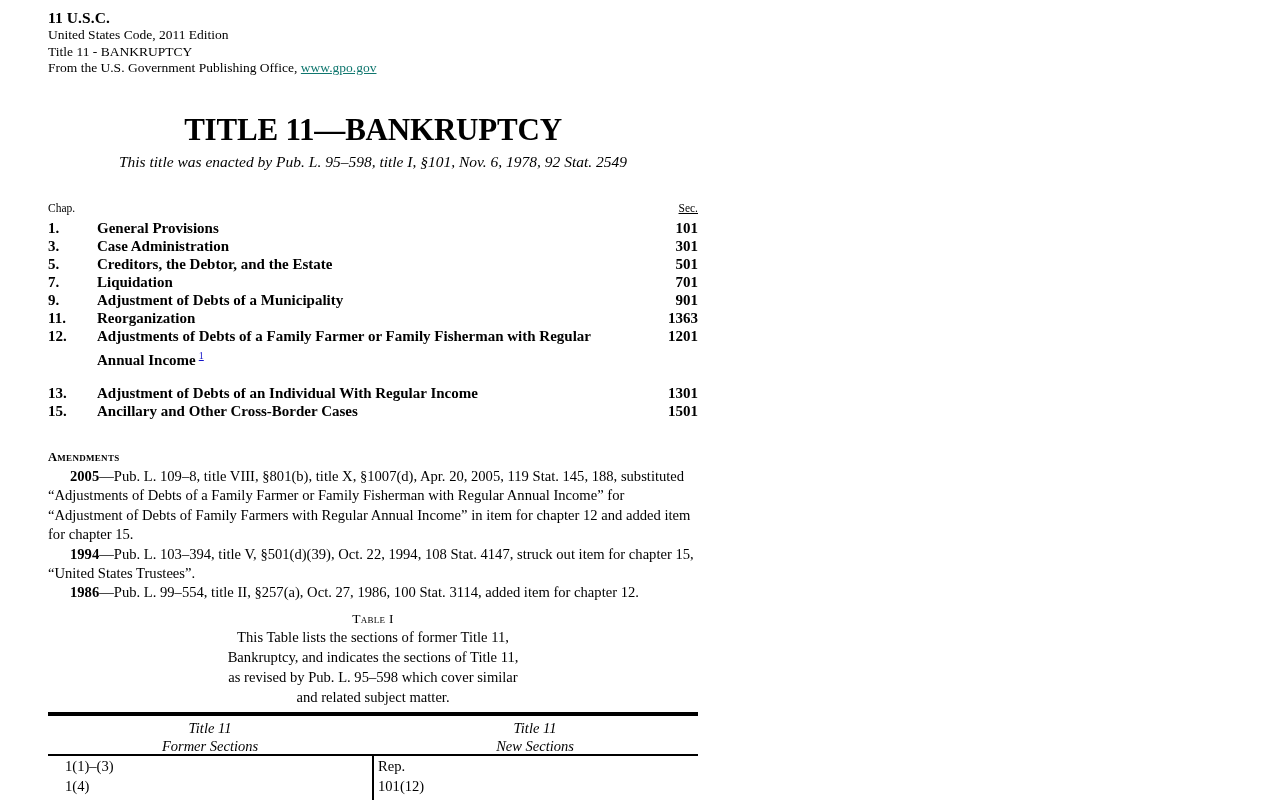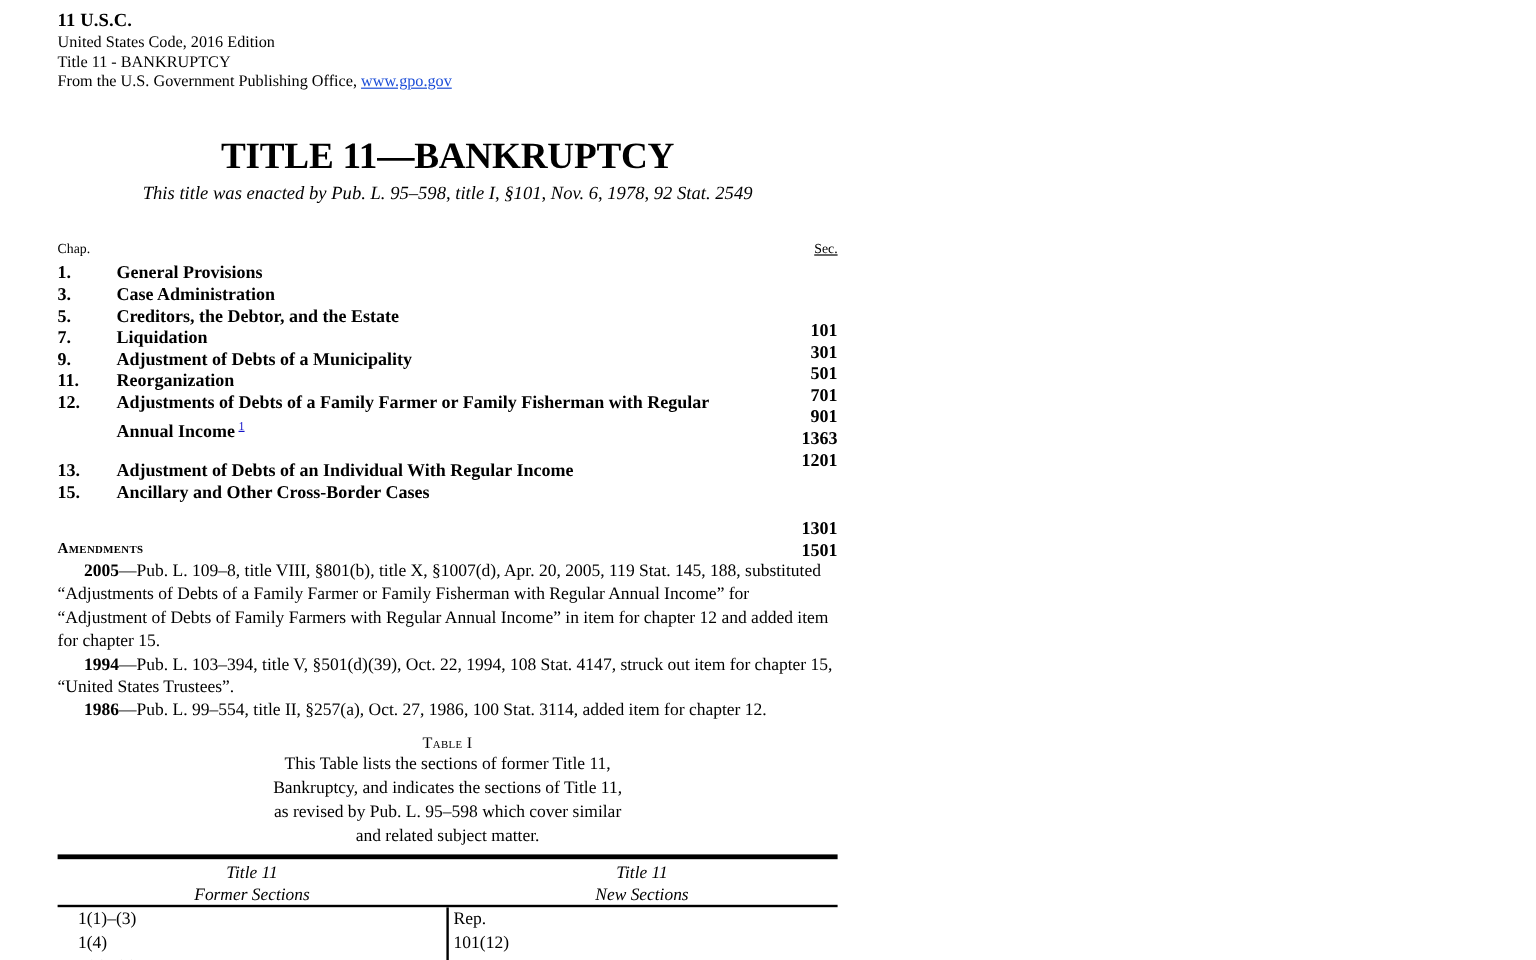--- a/index.html
+++ b/index.html
@@ -33,21 +33,21 @@
     font-weight: bold;
     line-height: 19px;
     letter-spacing: 0.1px;
   }
   .masthead-line {
     font-size: 13.5px;
     line-height: 16.5px;
     white-space: nowrap;
   }
   a.extlink {
-    color: #1d4ed8;
+    color: #0f766e;
     text-decoration: underline;
   }
 
   
   .doc-title {
     position: absolute;
     left: 48px;
     top: 112px;
     width: 650px;
     text-align: center;
@@ -101,21 +101,20 @@
     left: 49px;
     top: 0;
     width: 540px;
   }
   .toc-name .l2 { display: block; margin-top: 2px; }
   .toc-sec {
     position: absolute;
     right: 0;
     top: 0;
     text-align: right;
-    margin-top: 48px;
   }
   .fn-ref {
     color: #1414c8;
     text-decoration: underline;
     font-size: 10px;
     font-weight: normal;
     vertical-align: super;
     margin-left: 3px;
   }
   .toc-gap { height: 21px; }
@@ -224,21 +223,21 @@
     top: 0;
   }
 </style>
 </head>
 <body>
 
 <div class="page">
 
   <div class="masthead">
     <div class="masthead-title">11 U.S.C.</div>
-    <div class="masthead-line">United States Code, 2016 Edition</div>
+    <div class="masthead-line">United States Code, 2011 Edition</div>
     <div class="masthead-line">Title 11 - BANKRUPTCY</div>
     <div class="masthead-line"><span>From the U.S. Government Publishing Office, </span><a class="extlink" href="#">www.gpo.gov</a></div>
   </div>
 
   <div class="doc-title">TITLE 11—BANKRUPTCY</div>
   <div class="doc-subtitle">This title was enacted by Pub. L. 95–598, title I, §101, Nov. 6, 1978, 92 Stat. 2549</div>
 
   <div class="toc">
     <div class="toc-head">
       <span class="lbl-chap">Chap.</span>

